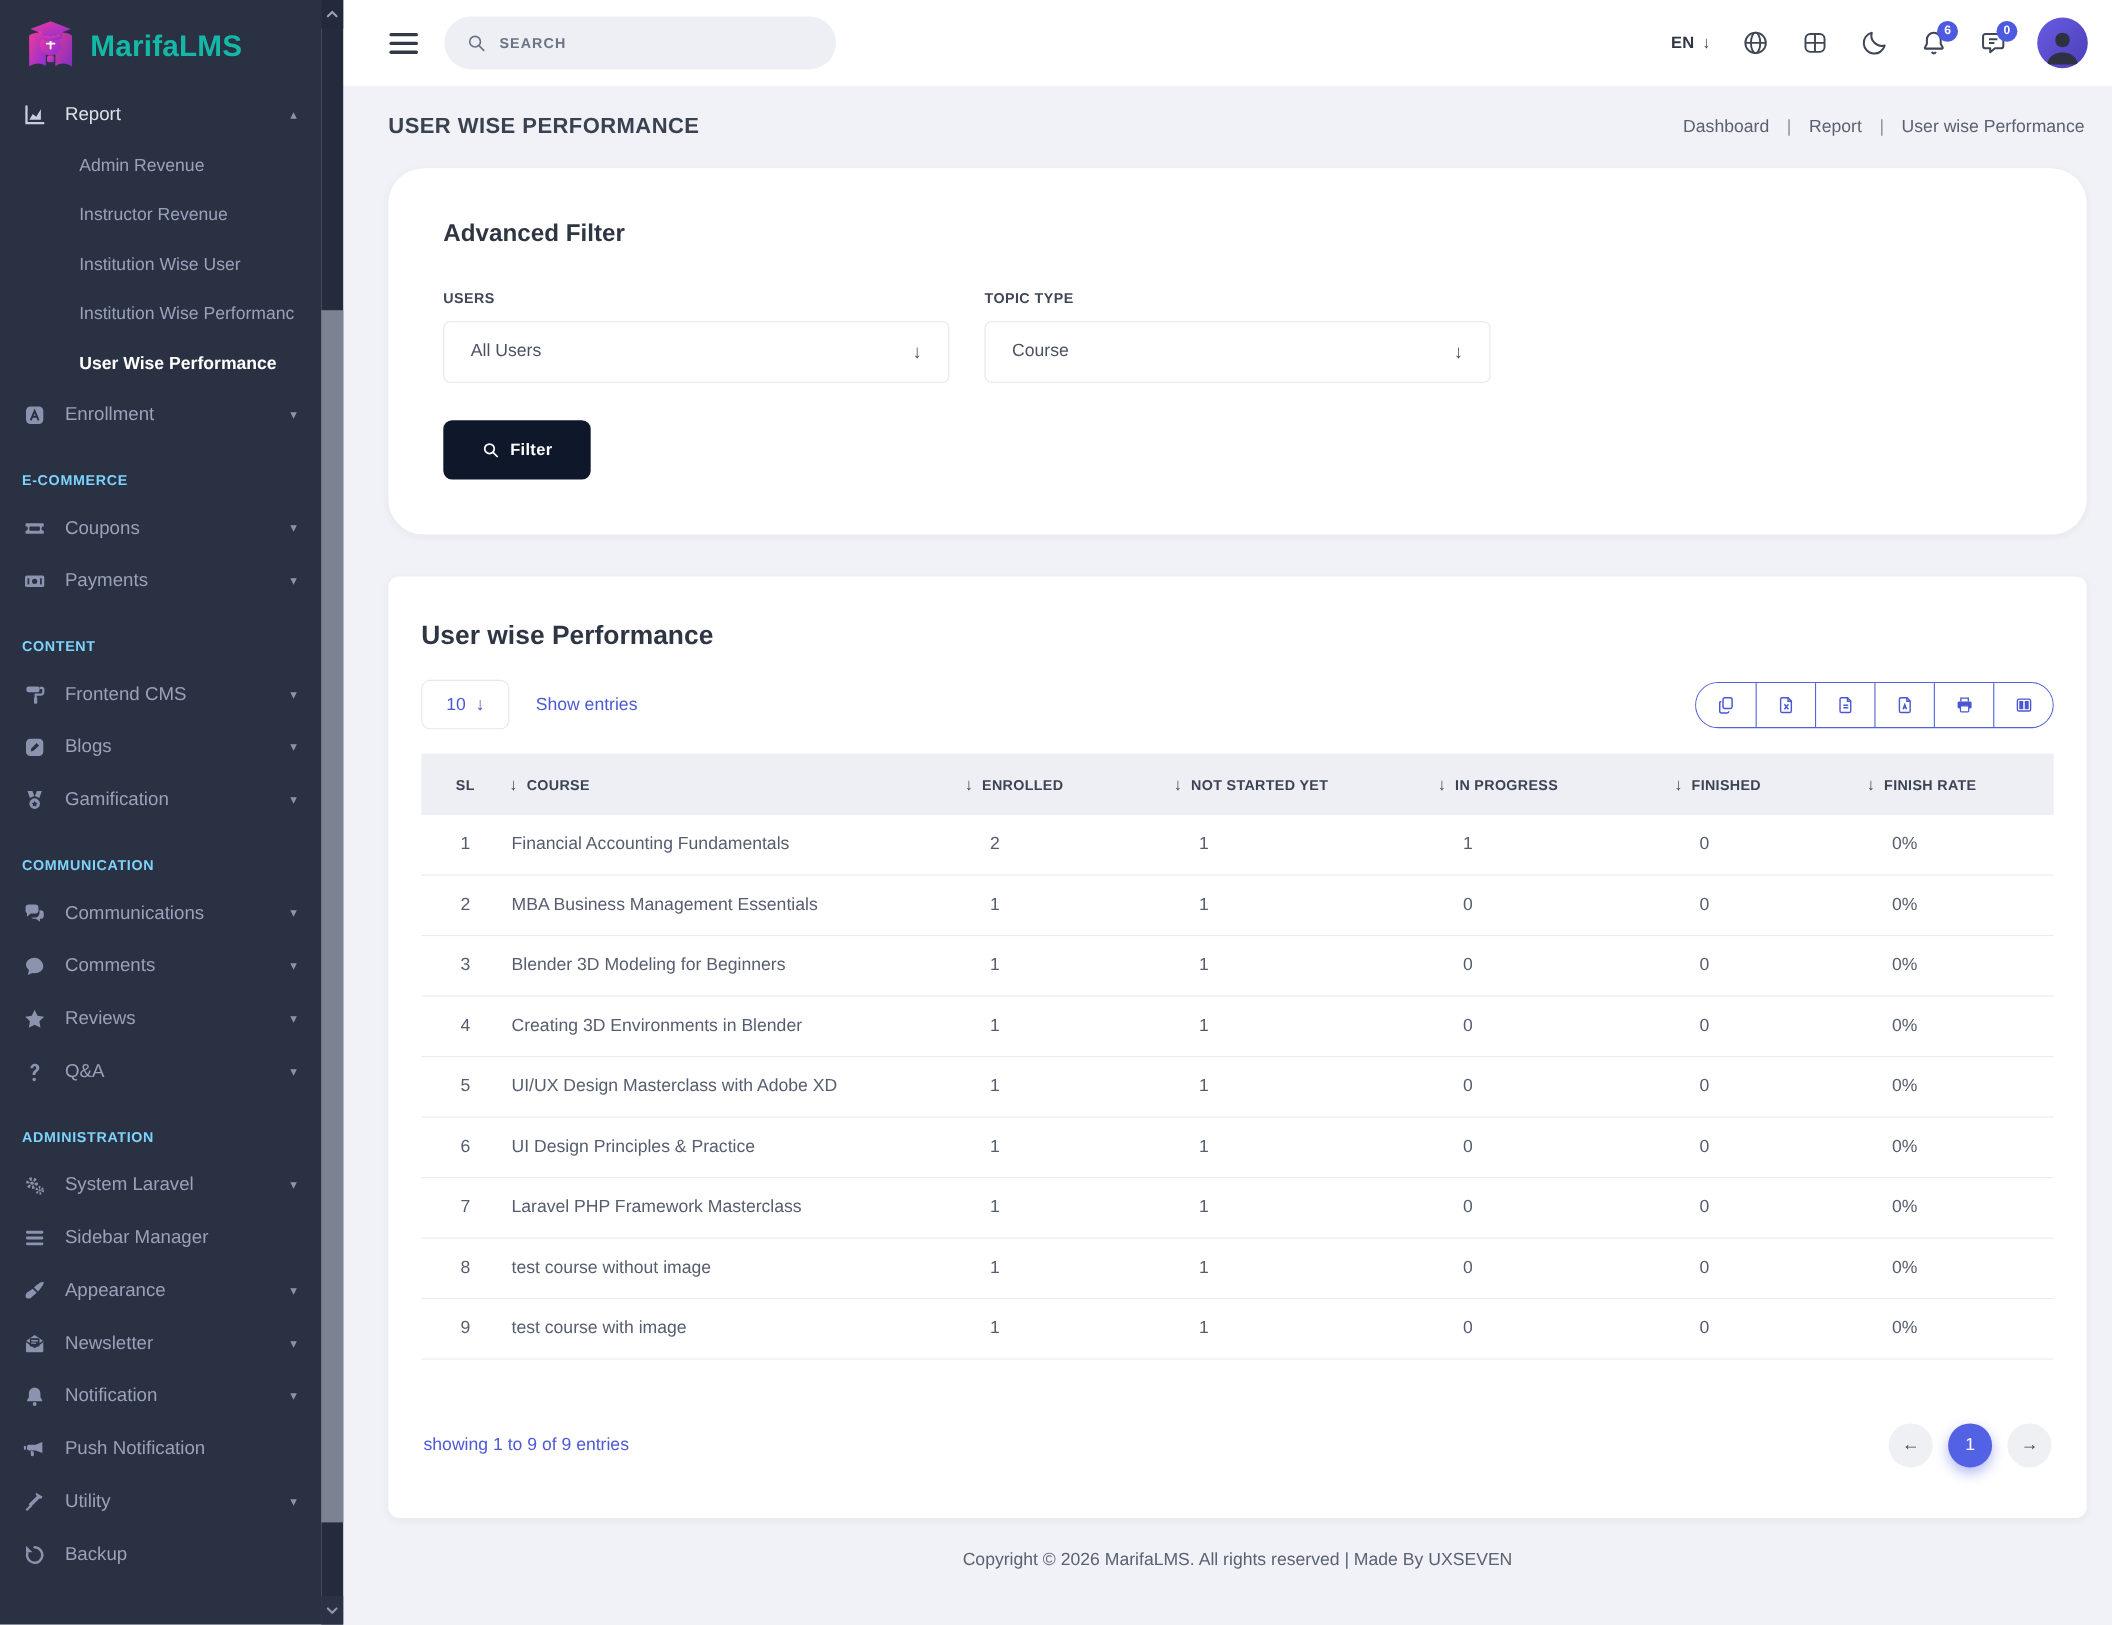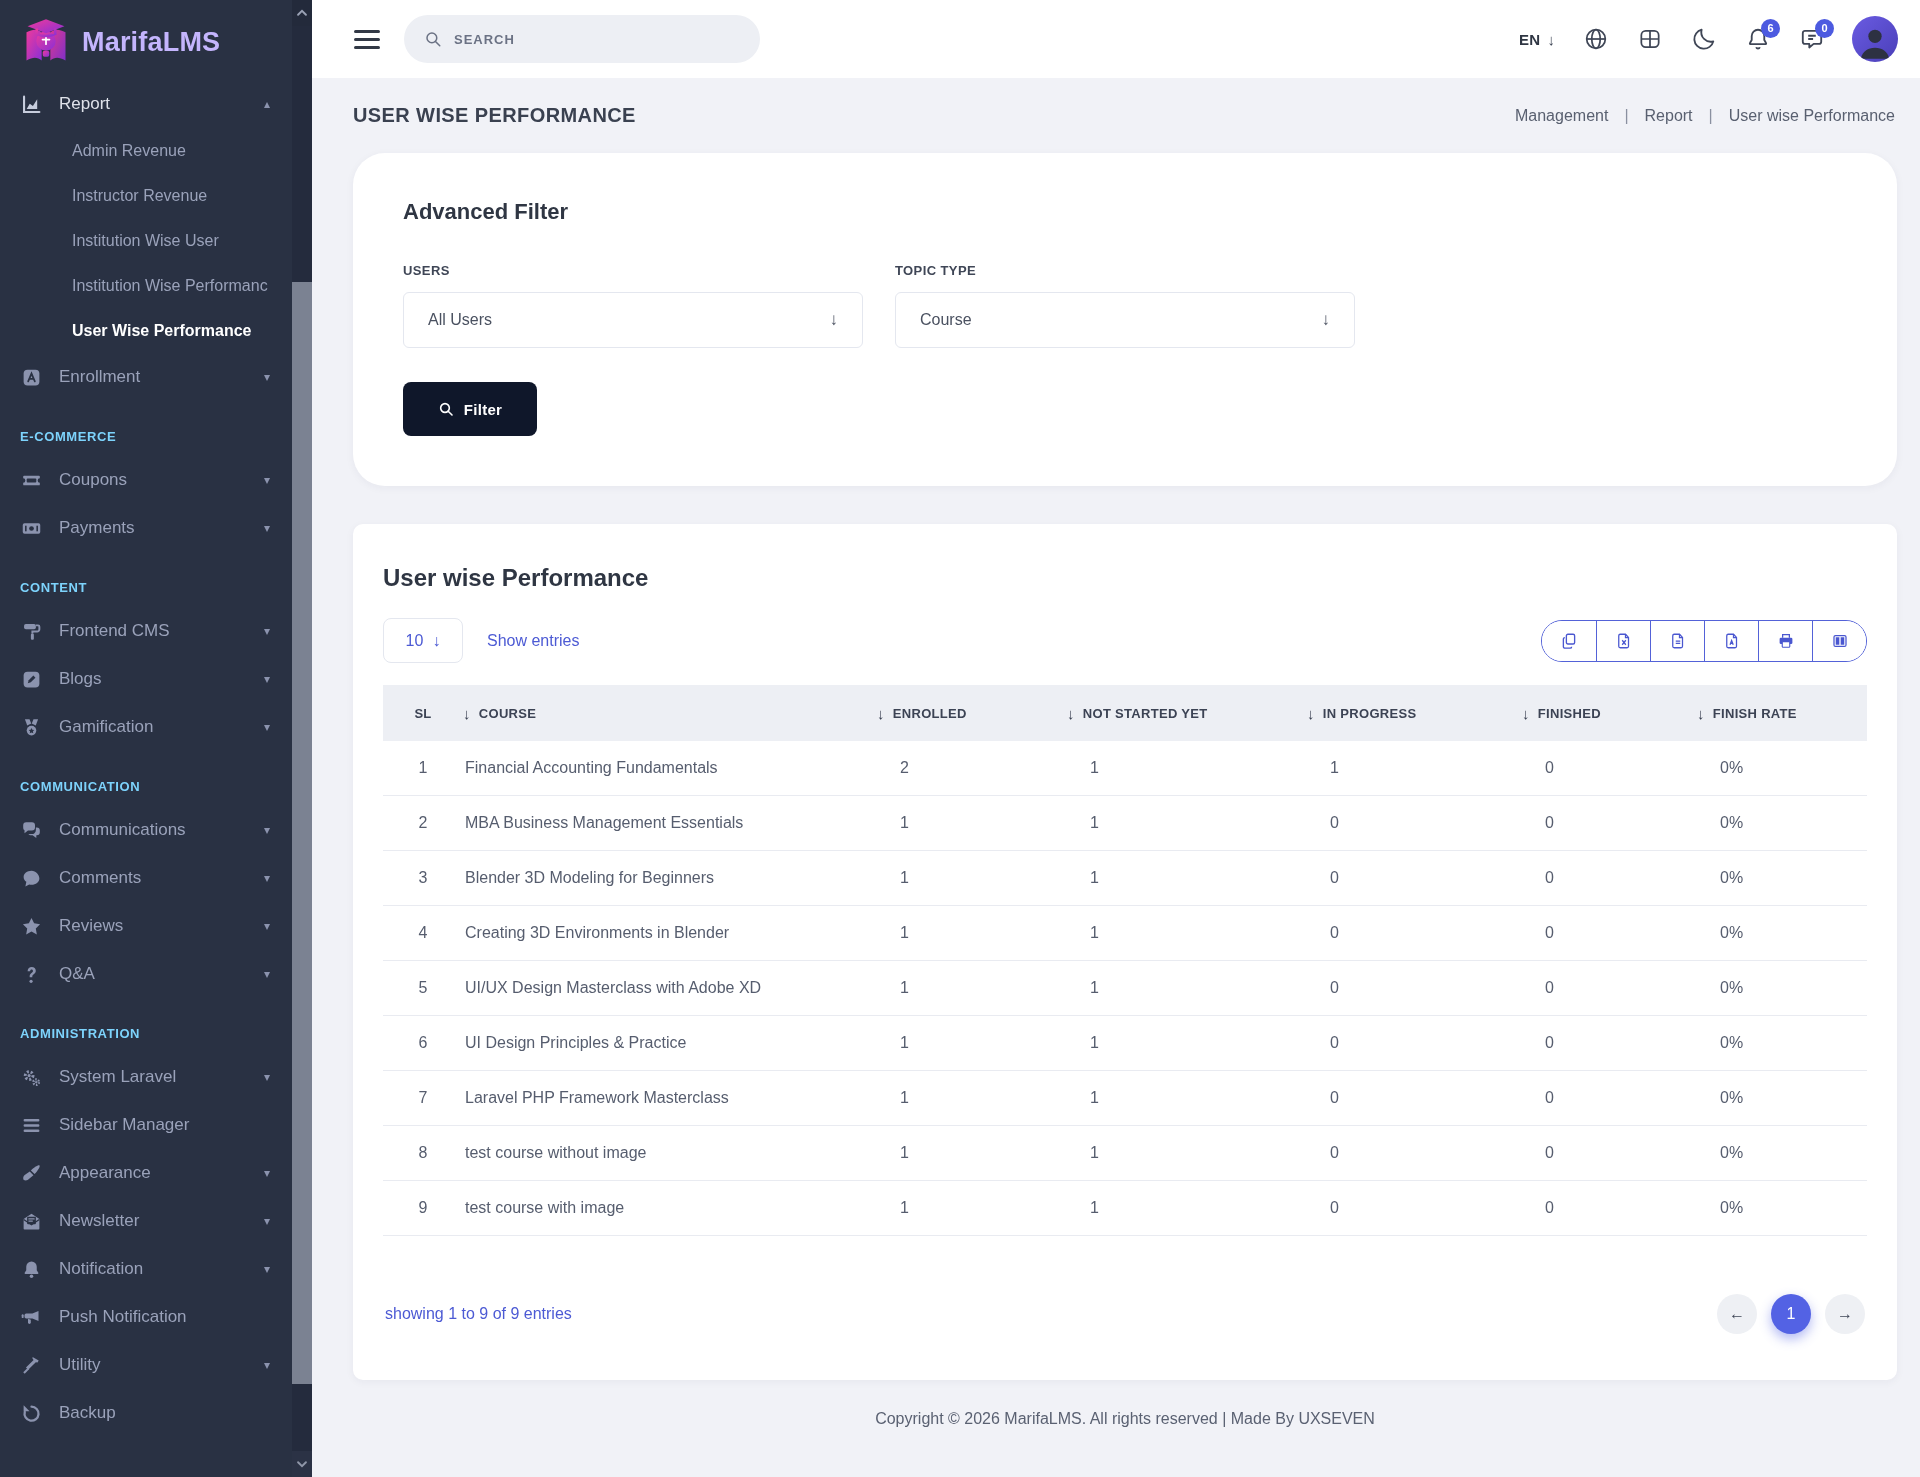--- a/index.html
+++ b/index.html
@@ -4,21 +4,21 @@
 <style>
   * { margin:0; padding:0; box-sizing:border-box; }
   html,body { width:1920px; height:1477px; overflow:hidden; }
   body { font-family:"Liberation Sans", sans-serif; background:#f1f2f7; }
   .app { width:1920px; height:1477px; display:flex; }
 
   
   .sidebar { width:292px; height:100%; background:#293143; flex:0 0 292px; overflow:hidden; display:flex; flex-direction:column; }
   .logo-row { display:flex; align-items:center; gap:10px; padding:16px 18px 12px 20px; }
   .logo-mark svg { display:block; }
-  .brand-text { color:#c4b5fd; font-size:27px; font-weight:700; letter-spacing:.2px; }
+  .brand-text { color:#14b8a6; font-size:27px; font-weight:700; letter-spacing:.2px; }
   .nav { flex:1; }
   .nav-section { padding:28px 22px 12px 20px; font-size:13px; font-weight:700; letter-spacing:.6px; color:#7dd3fc; }
   .nav-item { display:flex; align-items:center; gap:17px; height:48px; padding:0 22px 0 21px; cursor:pointer; }
   .nav-icon { width:21px; height:21px; color:#8b93ae; flex:0 0 21px; display:flex; align-items:center; }
   .nav-icon svg { width:21px; height:21px; }
   .nav-label { font-size:17px; color:#9aa2ba; }
   .nav-item.parent-active .nav-label { color:#dfe2ea; }
   .nav-item.parent-active .nav-icon { color:#c7cddd; }
   .nav-caret { margin-left:auto; font-size:12px; color:#8b93ae; }
   .nav-sub { height:45px; display:flex; align-items:center; padding-left:72px; font-size:16px; color:#9aa2ba; cursor:pointer; white-space:nowrap; overflow:hidden; }
@@ -413,21 +413,21 @@
             </svg>
         </div>
       </div>
     </header>
 
     <div class="content">
 
       <div class="page-head">
         <div class="page-title">USER WISE PERFORMANCE</div>
         <div class="breadcrumb">
-          <span class="crumb">Management</span>
+          <span class="crumb">Dashboard</span>
           <span class="crumb-sep">|</span>
           <span class="crumb">Report</span>
           <span class="crumb-sep">|</span>
           <span class="crumb">User wise Performance</span>
         </div>
       </div>
 
       <section class="card filter-card">
         <div class="filter-title">Advanced Filter</div>
         <div class="filter-row">

